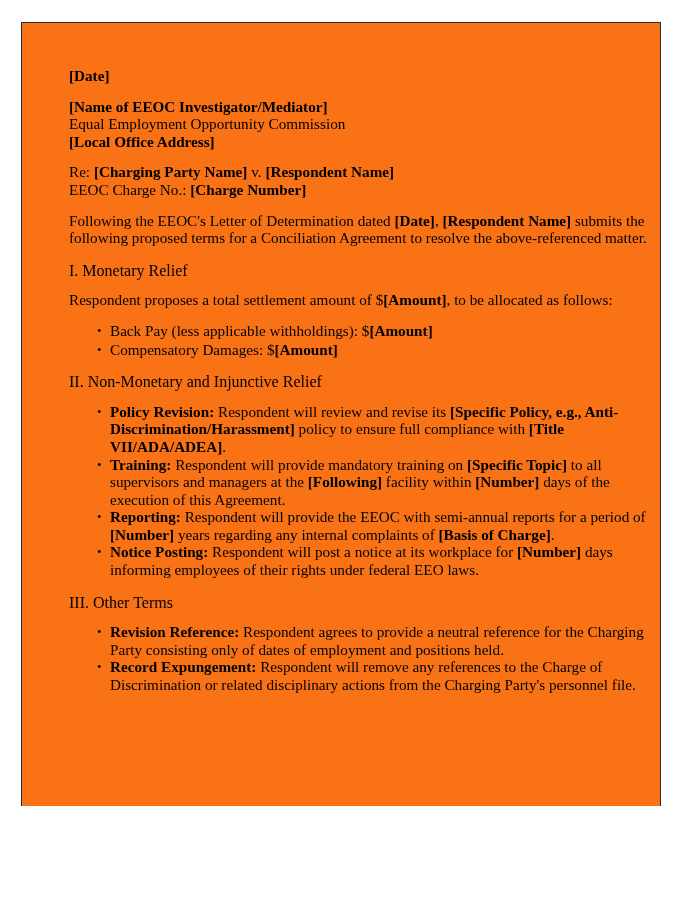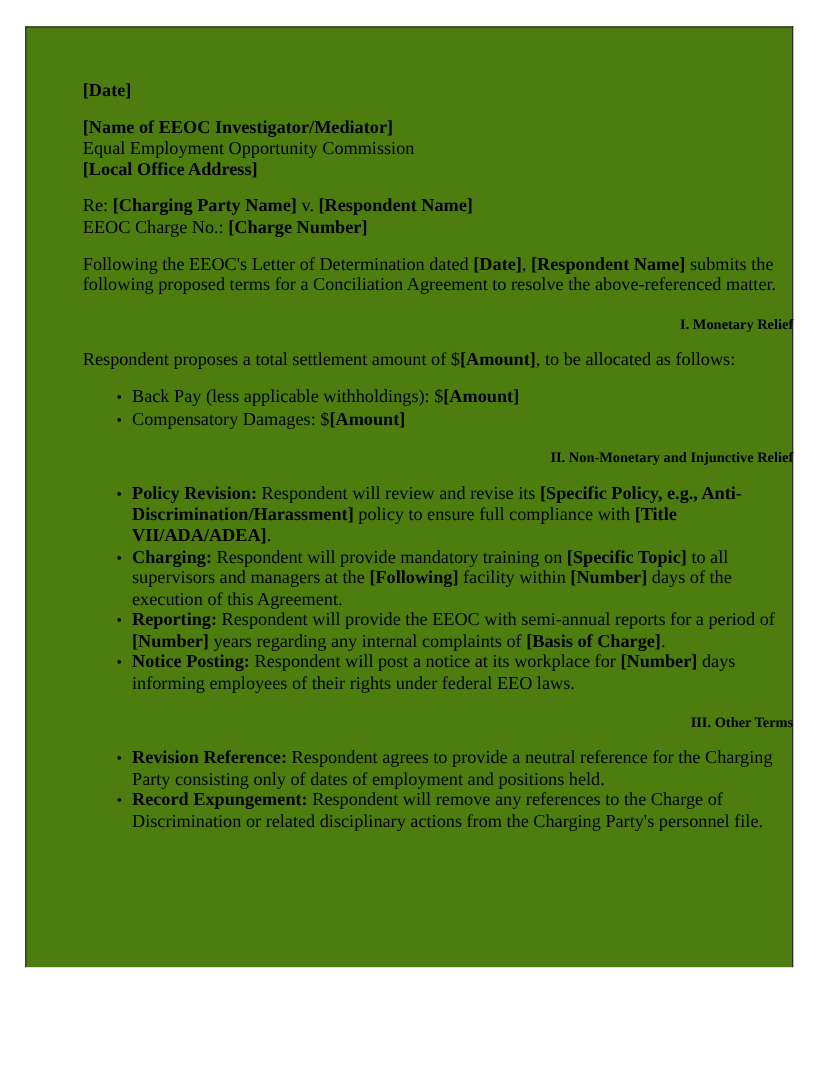--- a/index.html
+++ b/index.html
@@ -18,43 +18,42 @@
   
   #page-frame {
     position: absolute;
     left: 21px;
     top: 22px;
     width: 640px;          
     height: 784px;         
     border: 1px solid #2a2a2a;
     border-bottom: none;
     box-sizing: border-box;
-    background: #4d7c0f;
+    background: #f97316;
   }
 
   #doc {
     position: absolute;
     left: 47px;
     top: 44px;
     width: 592px;
     font-size: 15.2px;
     line-height: 17.6px;
   }
 
   .block { margin: 0 0 13px 0; }
 
   
   .line { margin: 0; }
 
   h2.section {
-    font-size: 12px;
+    font-size: 16px;
     line-height: 17.6px;
-    font-weight: bold;
+    font-weight: normal;
     margin: 15px 0 12px 0;
-    text-align: right;
   }
 
   ul.bullets {
     margin: 0 0 0 0;
     padding: 0 14px 0 41px;   
     list-style: none;
   }
   ul.bullets > li {
     position: relative;
     margin: 0 0 1px 0;
@@ -102,21 +101,21 @@
     <ul class="bullets">
       <li><span>Back Pay (less applicable withholdings): $</span><b>[Amount]</b></li>
       <li><span>Compensatory Damages: $</span><b>[Amount]</b></li>
     </ul>
 
     <h2 class="section">II. Non-Monetary and Injunctive Relief</h2>
 
     <ul class="bullets wrapped">
       <li><b>Policy Revision:</b><span> Respondent will review and revise its </span><b>[Specific Policy, e.g., Anti-Discrimination/Harassment]</b><span> policy to ensure full compliance with </span><b>[Title VII/ADA/ADEA]</b><span>.</span></li>
 
-      <li><b>Charging:</b><span> Respondent will provide mandatory training on </span><b>[Specific Topic]</b><span> to all supervisors and managers at the </span><b>[Following]</b><span> facility within </span><b>[Number]</b><span> days of the execution of this Agreement.</span></li>
+      <li><b>Training:</b><span> Respondent will provide mandatory training on </span><b>[Specific Topic]</b><span> to all supervisors and managers at the </span><b>[Following]</b><span> facility within </span><b>[Number]</b><span> days of the execution of this Agreement.</span></li>
 
       <li><b>Reporting:</b><span> Respondent will provide the EEOC with semi-annual reports for a period of </span><b>[Number]</b><span> years regarding any internal complaints of </span><b>[Basis of Charge]</b><span>.</span></li>
 
       <li><b>Notice Posting:</b><span> Respondent will post a notice at its workplace for </span><b>[Number]</b><span> days informing employees of their rights under federal EEO laws.</span></li>
     </ul>
 
     <h2 class="section">III. Other Terms</h2>
 
     <ul class="bullets wrapped">
       <li><b>Revision Reference:</b><span> Respondent agrees to provide a neutral reference for the Charging Party consisting only of dates of employment and positions held.</span></li>

